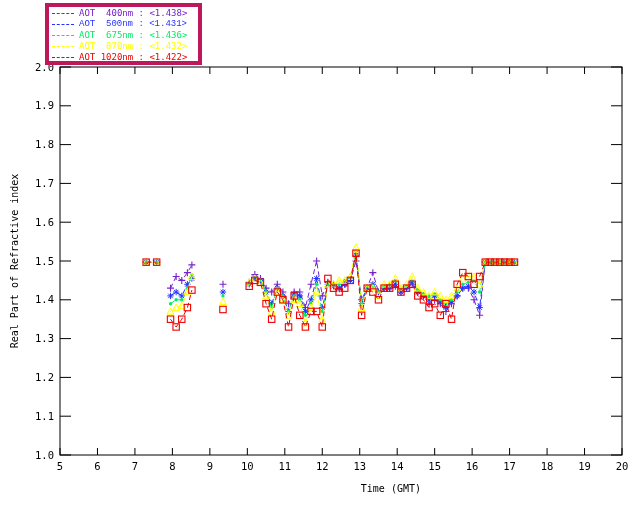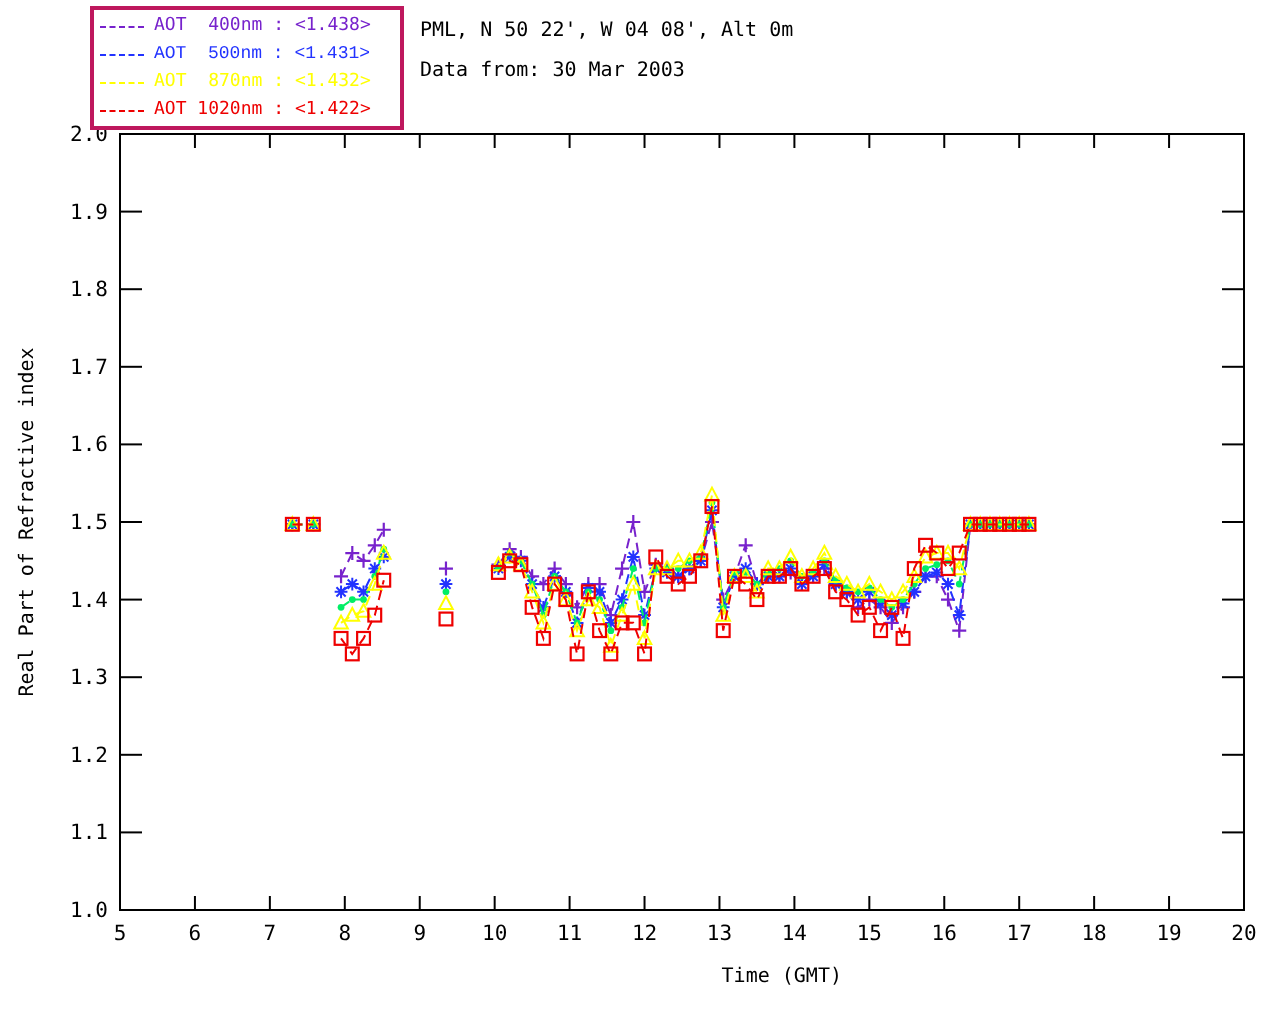--- a/index.html
+++ b/index.html
@@ -10,21 +10,21 @@
   .window{
     position:relative;
     width:640px;height:512px;
     background:#ffffff;
     overflow:hidden;
   }
   .chart-svg{position:absolute;left:0;top:0;}
   .legend-box{
     position:absolute;left:45px;top:3px;
     width:157px;height:62px;
-    border:2px solid #be185d;
+    border:4px solid #be185d;
     box-sizing:border-box;
     display:flex;flex-direction:column;justify-content:space-around;
     padding:1px 3px;
     background:#fff;
   }
   .legend-row{
     display:flex;align-items:center;
     font-size:9px;line-height:11px;
     white-space:pre;
   }
@@ -447,34 +447,34 @@
 
   <div class="legend-box">
     <div class="legend-row" style="color: rgb(119, 34, 204);">
       <span class="legend-dash"></span>
       <span class="legend-label">AOT  400nm : &lt;1.438&gt;</span>
     </div>
     <div class="legend-row" style="color: rgb(34, 51, 255); font-family: Liberation Mono, monospace;">
       <span class="legend-dash"></span>
       <span class="legend-label">AOT  500nm : &lt;1.431&gt;</span>
     </div>
+    <div class="legend-row" style="color: rgb(0, 238, 102);">
+      <span class="legend-dash"></span>
+      <span class="legend-label">AOT  675nm : &lt;1.436&gt;</span>
+    </div>
     <div class="legend-row" style="color: rgb(255, 255, 0); align-items: center;">
       <span class="legend-dash"></span>
       <span class="legend-label">AOT  870nm : &lt;1.432&gt;</span>
     </div>
     <div class="legend-row" style="color: rgb(238, 0, 0);">
       <span class="legend-dash"></span>
       <span class="legend-label">AOT 1020nm : &lt;1.422&gt;</span>
     </div>
   </div>
 
-  <div class="header-block">
-    <div class="header-line">PML, N 50 22', W 04 08', Alt 0m</div>
-    <div class="header-line">Data from: 30 Mar 2003</div>
-  </div>
 
   <div class="x-axis-title">Time (GMT)</div>
 
   <div class="y-axis-title-anchor">
     <div class="y-axis-title">Real Part of Refractive index</div>
   </div>
 
 </div>
 
 </body></html>

